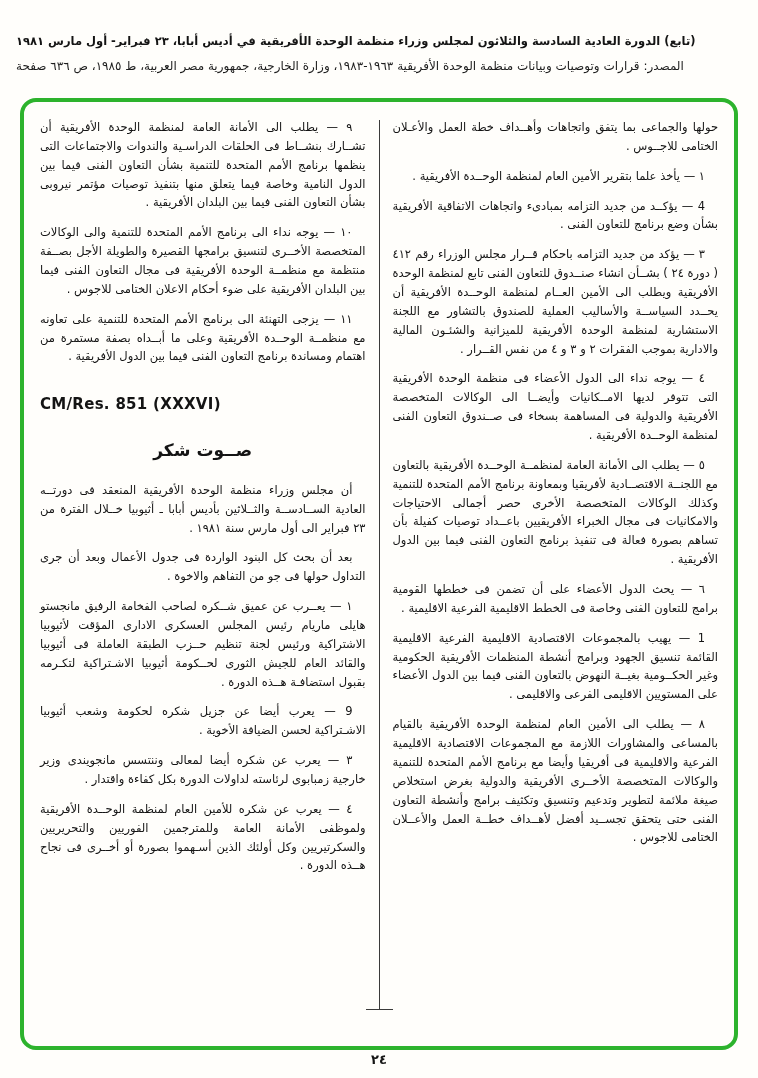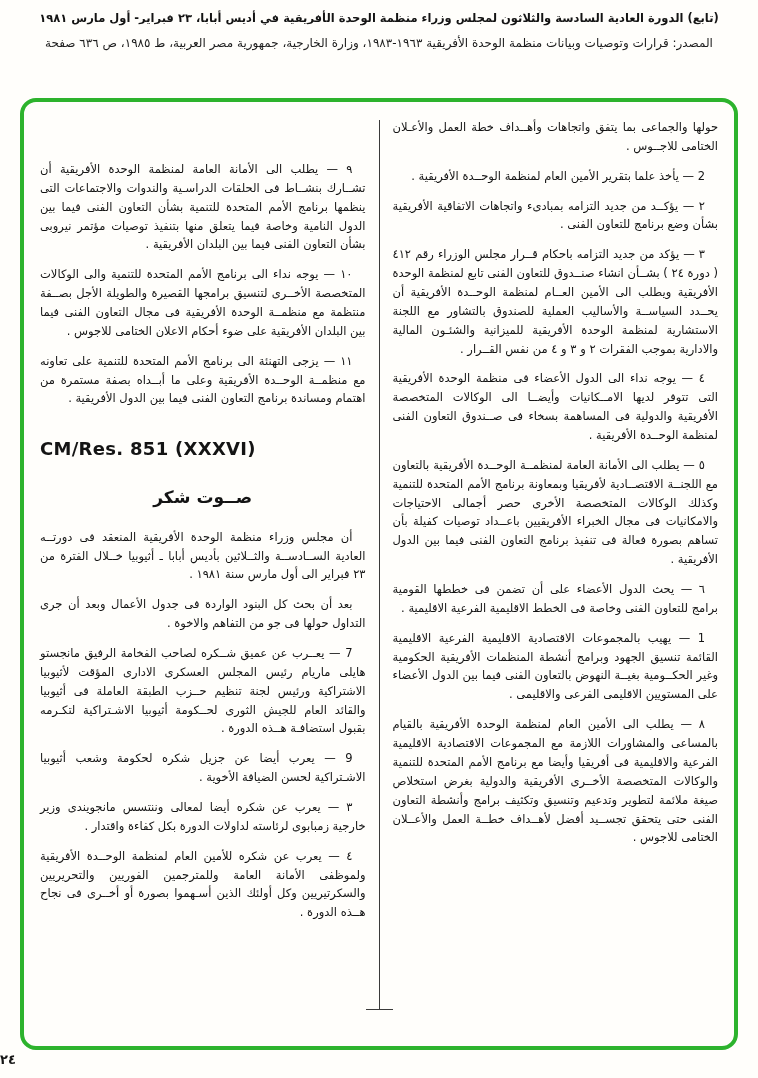--- a/index.html
+++ b/index.html
@@ -8,22 +8,22 @@
     width: 758px; height: 1078px;
     font-family: "DejaVu Sans", sans-serif;
     color: #141414;
     position: relative;
     overflow: hidden;
   }
   .page { position: absolute; inset: 0; background: #fffefb; }
 
   
   .doc-header {
-    position: absolute; top: 10px; right: 16px; left: 16px;
-    direction: rtl; text-align: center;
+    position: absolute; top: 33px; right: 16px; left: 16px;
+    direction: rtl; text-align: left;
   }
   .header-line1 { font-size: 11.5px; font-weight: 700; letter-spacing: 0.2px; line-height: 1.5; }
   .header-line2 { font-size: 12px; font-weight: 400; margin-top: 9px; color: #1c1c1c; }
 
   
   .content-box {
     position: absolute; top: 98px; left: 20px;
     width: 718px; height: 952px;
     border: 4px solid #2db32d;
     border-radius: 16px;
@@ -33,92 +33,92 @@
   }
   .columns { display: flex; direction: rtl; height: 100%; }
   .col {
     flex: 1 1 0;
     direction: rtl;
     text-align: justify;
     font-size: 11.5px;
     line-height: 1.64;
   }
   .col-right { padding-left: 13px; }
-  .col-left  { padding-right: 13px; margin-top: 42px; }
+  .col-left  { padding-right: 13px; }
   .col p { margin-bottom: 11px; }
   .col p.indent { text-indent: 13px; }
 
   
   .divider {
     width: 1px; background: #3a3a3a;
     margin-top: 2px; margin-bottom: 26px;
     position: relative;
   }
   .divider::after {
     content: ""; position: absolute; bottom: 0; left: -13px;
     width: 27px; height: 1px; background: #3a3a3a;
   }
 
   .res-id {
     direction: ltr; text-align: left;
-    font-weight: 700; font-size: 18px;
+    font-weight: 700; font-size: 15px;
     letter-spacing: 0.3px;
     margin: 26px 0 20px 0;
   }
   .section-title {
     text-align: center;
     font-weight: 700; font-size: 17px;
     margin: 0 0 16px 0;
   }
 
   .page-number {
     position: absolute; top: 1052px; left: 0; right: 0;
-    text-align: left;
+    text-align: center;
     font-weight: 700; font-size: 13px;
     direction: rtl;
   }
 </style>
 </head>
 <body>
 
 <div class="page">
 
   <header class="doc-header">
     <div class="header-line1">(تابع) الدورة العادية السادسة والثلاثون لمجلس وزراء منظمة الوحدة الأفريقية في أديس أبابا، ٢٣ فبراير- أول مارس ١٩٨١</div>
     <div class="header-line2">المصدر: قرارات وتوصيات وبيانات منظمة الوحدة الأفريقية ١٩٦٣-١٩٨٣، وزارة الخارجية، جمهورية مصر العربية، ط ١٩٨٥، ص ٦٣٦ صفحة</div>
   </header>
 
   <div class="content-box">
     <div class="columns">
 
       <section class="col col-right">
         <p>حولها والجماعى بما يتفق واتجاهات وأهــداف خطة العمل والأعـلان الختامى للاجــوس .</p>
-        <p class="indent">2 — يأخذ علما بتقرير الأمين العام لمنظمة الوحــدة الأفريقية .</p>
-        <p class="indent">٢ — يؤكــد من جديد التزامه بمبادىء واتجاهات الاتفاقية الأفريقية بشأن وضع برنامج للتعاون الفنى .</p>
+        <p class="indent">١ — يأخذ علما بتقرير الأمين العام لمنظمة الوحــدة الأفريقية .</p>
+        <p class="indent">4 — يؤكــد من جديد التزامه بمبادىء واتجاهات الاتفاقية الأفريقية بشأن وضع برنامج للتعاون الفنى .</p>
         <p class="indent">٣ — يؤكد من جديد التزامه باحكام قــرار مجلس الوزراء رقم ٤١٢ ( دورة ٢٤ ) بشــأن انشاء صنــدوق للتعاون الفنى تابع لمنظمة الوحدة الأفريقية ويطلب الى الأمين العــام لمنظمة الوحــدة الأفريقية أن يحــدد السياســة والأساليب العملية للصندوق بالتشاور مع اللجنة الاستشارية لمنظمة الوحدة الأفريقية للميزانية والشئـون المالية والادارية بموجب الفقرات ٢ و ٣ و ٤ من نفس القــرار .</p>
         <p class="indent">٤ — يوجه نداء الى الدول الأعضاء فى منظمة الوحدة الأفريقية التى تتوفر لديها الامــكانيات وأيضــا الى الوكالات المتخصصة الأفريقية والدولية فى المساهمة بسخاء فى صــندوق التعاون الفنى لمنظمة الوحــدة الأفريقية .</p>
         <p class="indent">٥ — يطلب الى الأمانة العامة لمنظمــة الوحــدة الأفريقية بالتعاون مع اللجنــة الاقتصــادية لأفريقيا وبمعاونة برنامج الأمم المتحدة للتنمية وكذلك الوكالات المتخصصة الأخرى حصر أجمالى الاحتياجات والامكانيات فى مجال الخبراء الأفريقيين باعــداد توصيات كفيلة بأن تساهم بصورة فعالة فى تنفيذ برنامج التعاون الفنى فيما بين الدول الأفريقية .</p>
         <p class="indent">٦ — يحث الدول الأعضاء على أن تضمن فى خططها القومية برامج للتعاون الفنى وخاصة فى الخطط الاقليمية الفرعية الاقليمية .</p>
         <p class="indent">1 — يهيب بالمجموعات الاقتصادية الاقليمية الفرعية الاقليمية القائمة تنسيق الجهود وبرامج أنشطة المنظمات الأفريقية الحكومية وغير الحكــومية بغيــة النهوض بالتعاون الفنى فيما بين الدول الأعضاء على المستويين الاقليمى الفرعى والاقليمى .</p>
         <p class="indent">٨ — يطلب الى الأمين العام لمنظمة الوحدة الأفريقية بالقيام بالمساعى والمشاورات اللازمة مع المجموعات الاقتصادية الاقليمية الفرعية والاقليمية فى أفريقيا وأيضا مع برنامج الأمم المتحدة للتنمية والوكالات المتخصصة الأخــرى الأفريقية والدولية بغرض استخلاص صيغة ملائمة لتطوير وتدعيم وتنسيق وتكثيف برامج وأنشطة التعاون الفنى حتى يتحقق تجســيد أفضل لأهــداف خطــة العمل والأعــلان الختامى للاجوس .</p>
       </section>
 
       <div class="divider"></div>
 
       <section class="col col-left">
         <p class="indent">٩ — يطلب الى الأمانة العامة لمنظمة الوحدة الأفريقية أن تشــارك بنشــاط فى الحلقات الدراسـية والندوات والاجتماعات التى ينظمها برنامج الأمم المتحدة للتنمية بشأن التعاون الفنى فيما بين الدول النامية وخاصة فيما يتعلق منها بتنفيذ توصيات مؤتمر نيروبى بشأن التعاون الفنى فيما بين البلدان الأفريقية .</p>
         <p class="indent">١٠ — يوجه نداء الى برنامج الأمم المتحدة للتنمية والى الوكالات المتخصصة الأخــرى لتنسيق برامجها القصيرة والطويلة الأجل بصــفة منتظمة مع منظمــة الوحدة الأفريقية فى مجال التعاون الفنى فيما بين البلدان الأفريقية على ضوء أحكام الاعلان الختامى للاجوس .</p>
         <p class="indent">١١ — يزجى التهنئة الى برنامج الأمم المتحدة للتنمية على تعاونه مع منظمــة الوحــدة الأفريقية وعلى ما أبــداه بصفة مستمرة من اهتمام ومساندة برنامج التعاون الفنى فيما بين الدول الأفريقية .</p>
 
         <div class="res-id">CM/Res. 851 (XXXVI)</div>
         <h2 class="section-title">صــوت شكر</h2>
 
         <p class="indent">أن مجلس وزراء منظمة الوحدة الأفريقية المنعقد فى دورتــه العادية الســادســة والثــلاثين بأديس أبابا ـ أثيوبيا خــلال الفترة من ٢٣ فبراير الى أول مارس سنة ١٩٨١ .</p>
         <p class="indent">بعد أن بحث كل البنود الواردة فى جدول الأعمال وبعد أن جرى التداول حولها فى جو من التفاهم والاخوة .</p>
-        <p class="indent">7 — يعــرب عن عميق شــكره لصاحب الفخامة الرفيق مانجستو هايلى ماريام رئيس المجلس العسكرى الادارى المؤقت لأثيوبيا الاشتراكية ورئيس لجنة تنظيم حــزب الطبقة العاملة فى أثيوبيا والقائد العام للجيش الثورى لحــكومة أثيوبيا الاشـتراكية لتكـرمه بقبول استضافـة هــذه الدورة .</p>
+        <p class="indent">١ — يعــرب عن عميق شــكره لصاحب الفخامة الرفيق مانجستو هايلى ماريام رئيس المجلس العسكرى الادارى المؤقت لأثيوبيا الاشتراكية ورئيس لجنة تنظيم حــزب الطبقة العاملة فى أثيوبيا والقائد العام للجيش الثورى لحــكومة أثيوبيا الاشـتراكية لتكـرمه بقبول استضافـة هــذه الدورة .</p>
         <p class="indent">9 — يعرب أيضا عن جزيل شكره لحكومة وشعب أثيوبيا الاشـتراكية لحسن الضيافة الأخوية .</p>
         <p class="indent">٣ — يعرب عن شكره أيضا لمعالى وننتسس مانجويندى وزير خارجية زمبابوى لرئاسته لداولات الدورة بكل كفاءة واقتدار .</p>
         <p class="indent">٤ — يعرب عن شكره للأمين العام لمنظمة الوحــدة الأفريقية ولموظفى الأمانة العامة وللمترجمين الفوريين والتحريريين والسكرتيريين وكل أولئك الذين أسـهموا بصورة أو أخــرى فى نجاح هــذه الدورة .</p>
       </section>
 
     </div>
   </div>
 
   <div class="page-number">٢٤</div>
 

